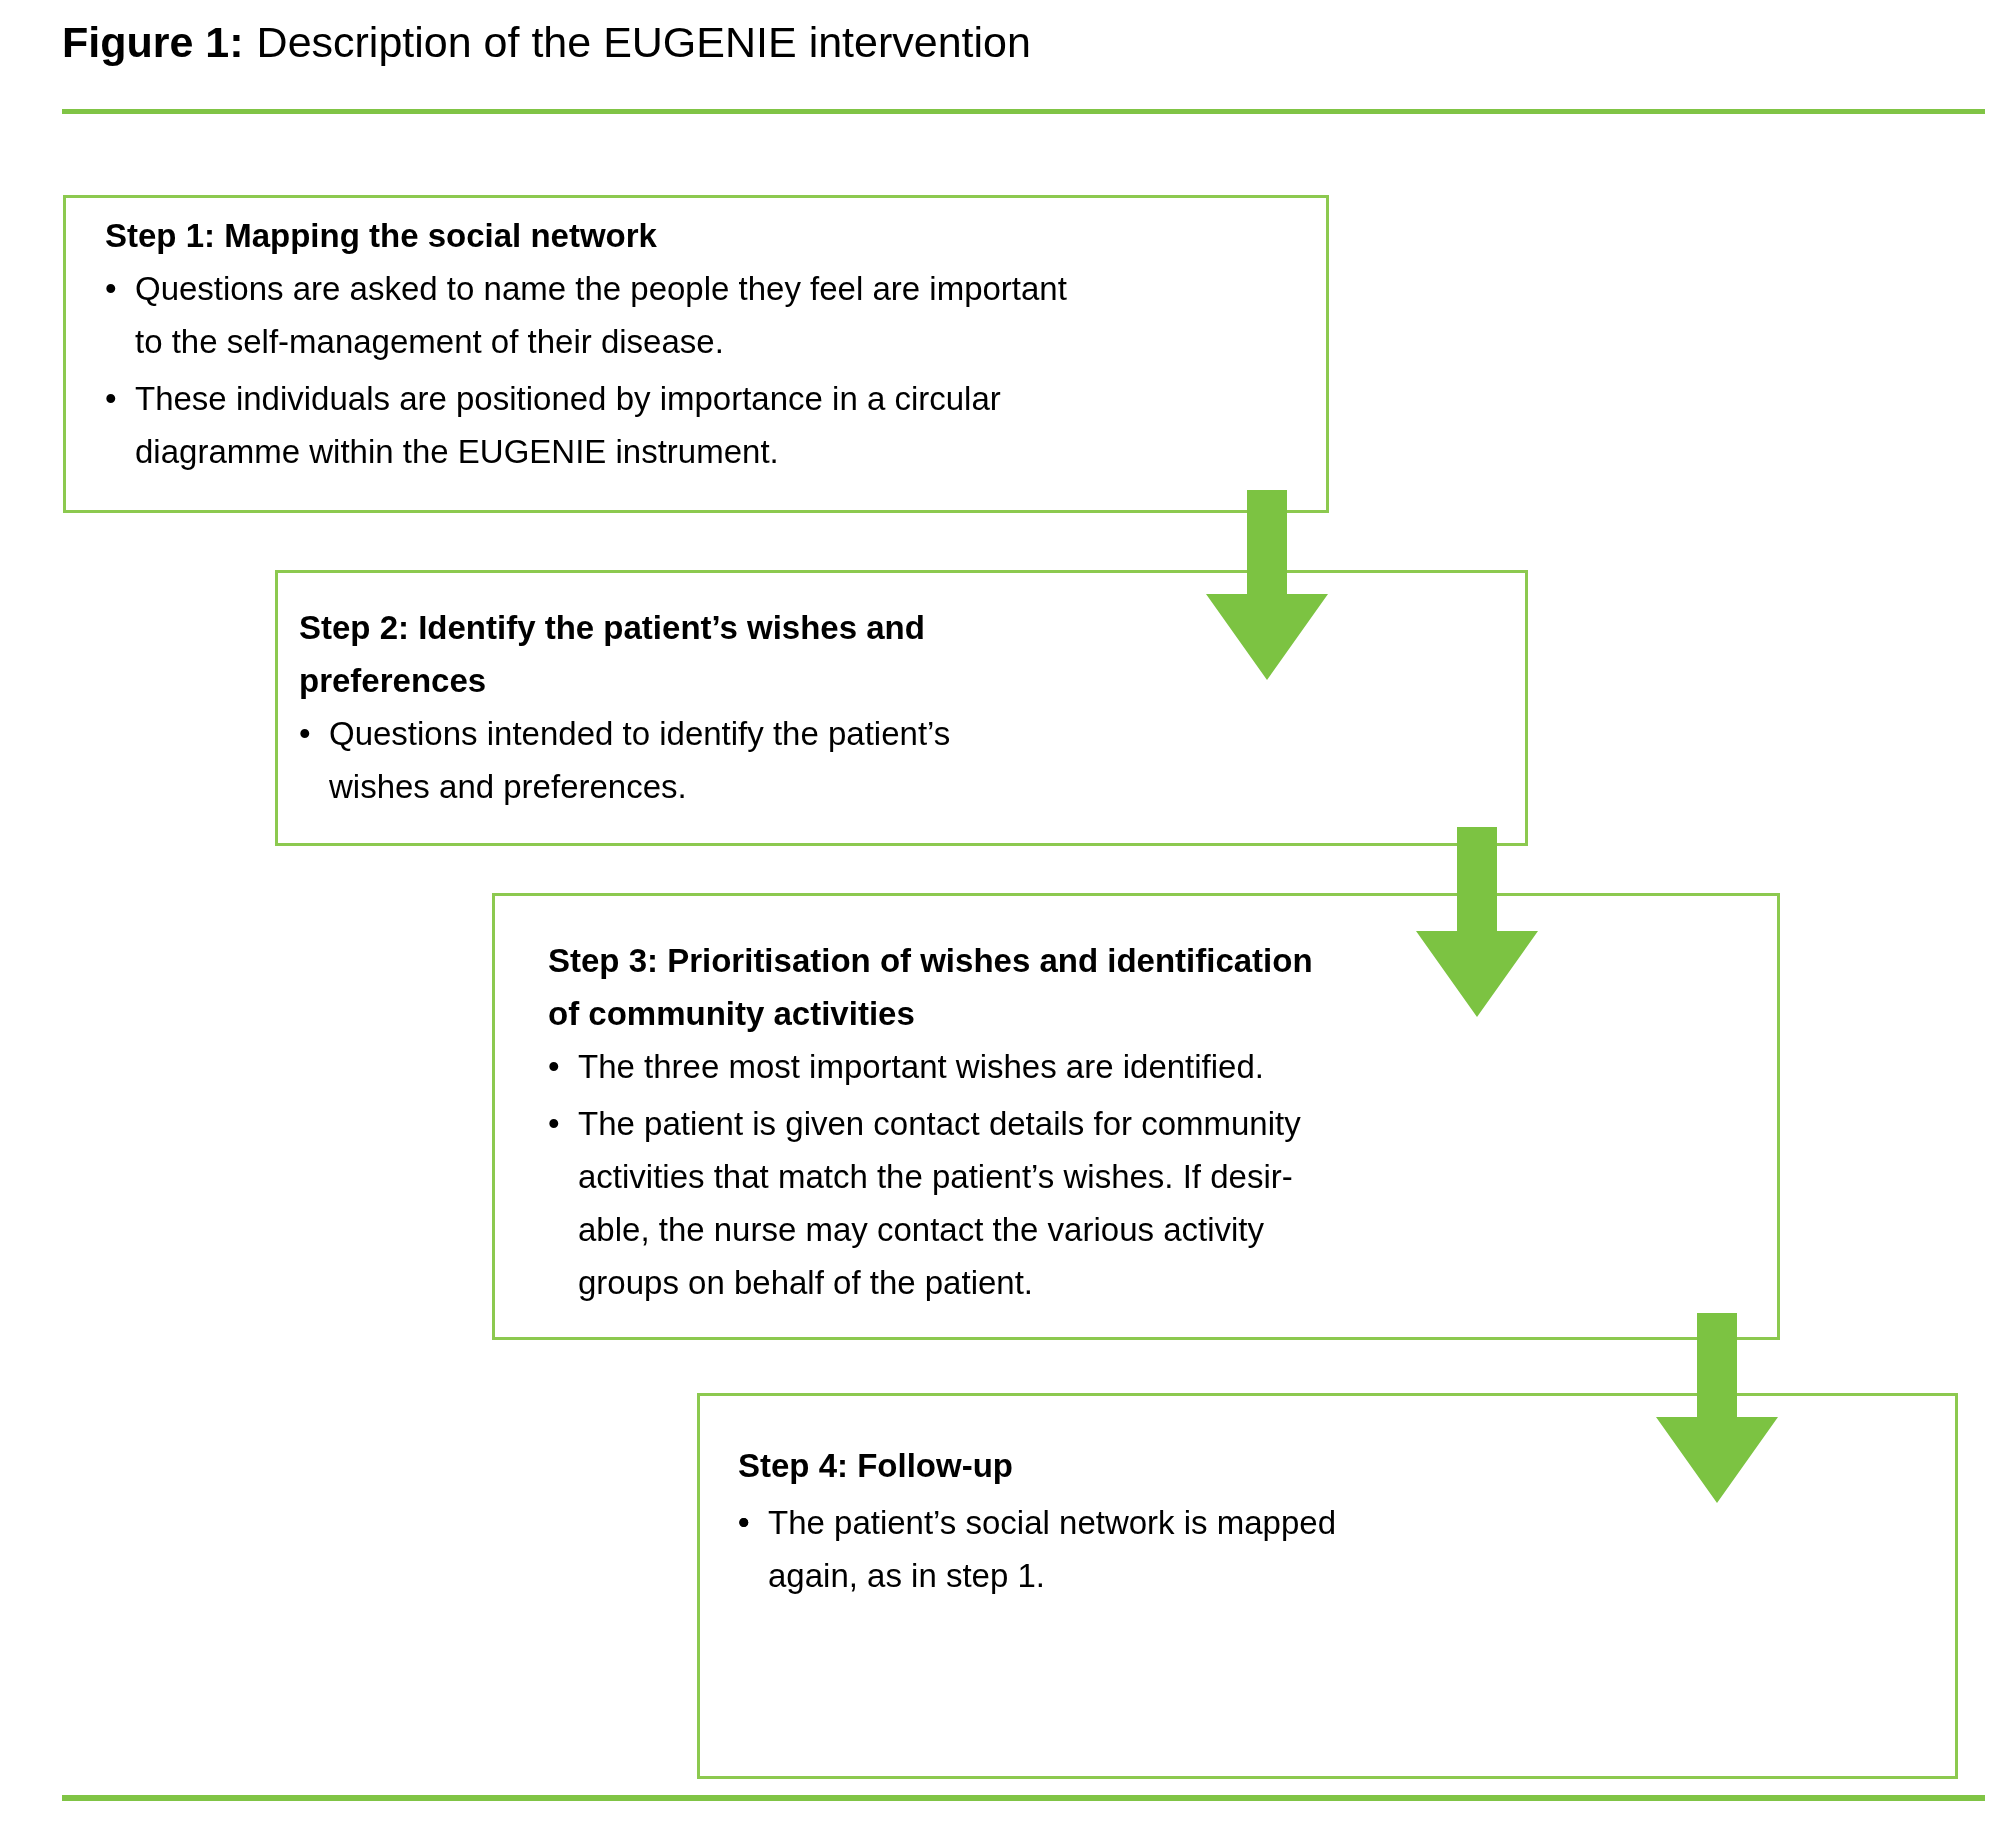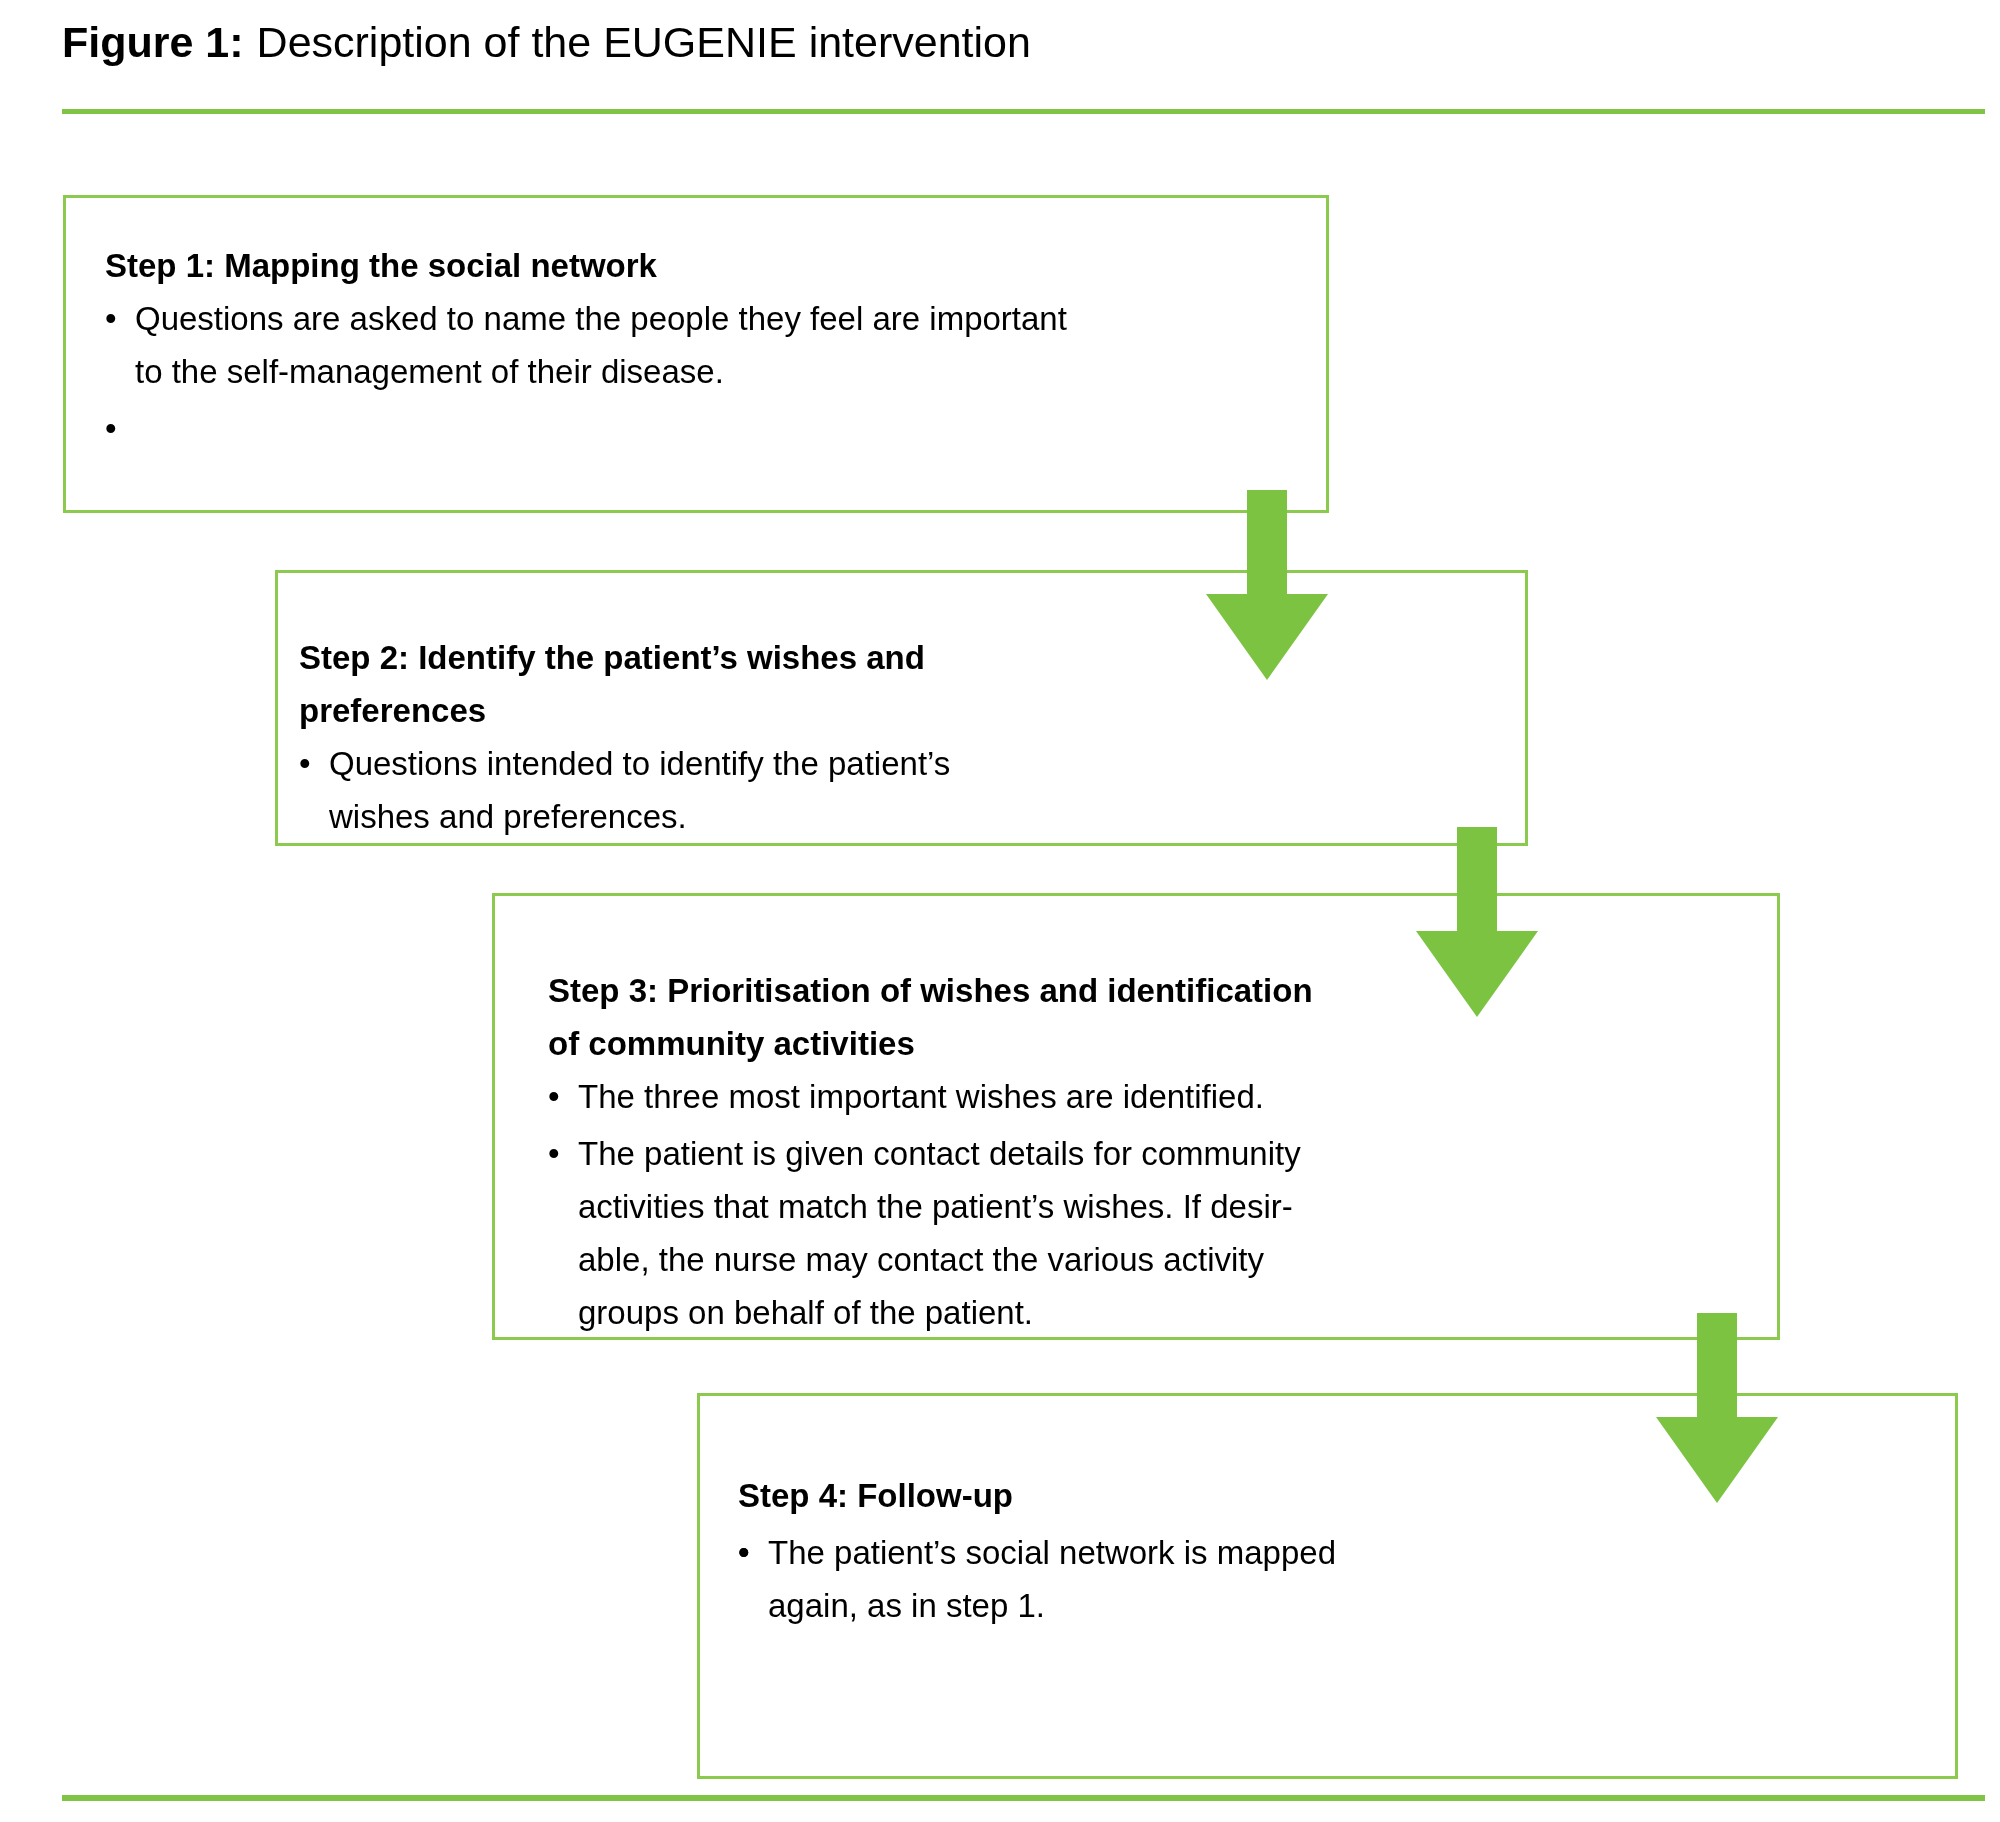--- a/index.html
+++ b/index.html
@@ -47,21 +47,20 @@
     line-height: 53px;
   }
   .box1 { left: 63px;  top: 195px;  width: 1266px; height: 318px; padding: 11px 28px 0 39px; }
   .box2 { left: 275px; top: 570px;  width: 1253px; height: 276px; padding: 28px 28px 0 21px; }
   .box3 { left: 492px; top: 893px;  width: 1288px; height: 447px; padding: 38px 28px 0 53px; }
   .box4 { left: 697px; top: 1393px; width: 1261px; height: 386px; padding: 43px 28px 0 38px; }
 
   .step-title {
     font-weight: bold;
     white-space: pre-line;
-    margin-top: 30px;
   }
   ul.bullets { list-style: none; margin: 0; padding: 0; }
   .bullet-item {
     position: relative;
     padding-left: 30px;
     white-space: pre-line;
   }
   .bullet-item + .bullet-item { margin-top: 4px; }
   .marker { position: absolute; left: 0; top: 0; }
 
@@ -83,21 +82,22 @@
 
   <div class="figure-title"><span class="fig-label">Figure 1:</span><span class="fig-caption">Description of the EUGENIE intervention</span></div>
 
   <div class="rule rule-top"></div>
 
   <div class="step-box box1">
     <div class="step-title">Step 1: Mapping the social network</div>
     <ul class="bullets">
       <li class="bullet-item"><span class="marker">•</span><span class="bullet-text">Questions are asked to name the people they feel are important
 to the self-management of their disease.</span></li>
-      <li class="bullet-item"><span class="marker">•</span></li>
+      <li class="bullet-item"><span class="marker">•</span><span class="bullet-text">These individuals are positioned by importance in a circular
+diagramme within the EUGENIE instrument.</span></li>
     </ul>
   </div>
 
   <div class="step-box box2">
     <div class="step-title">Step 2: Identify the patient’s wishes and
 preferences</div>
     <ul class="bullets">
       <li class="bullet-item"><span class="marker">•</span><span class="bullet-text">Questions intended to identify the patient’s
 wishes and preferences.</span></li>
     </ul>

